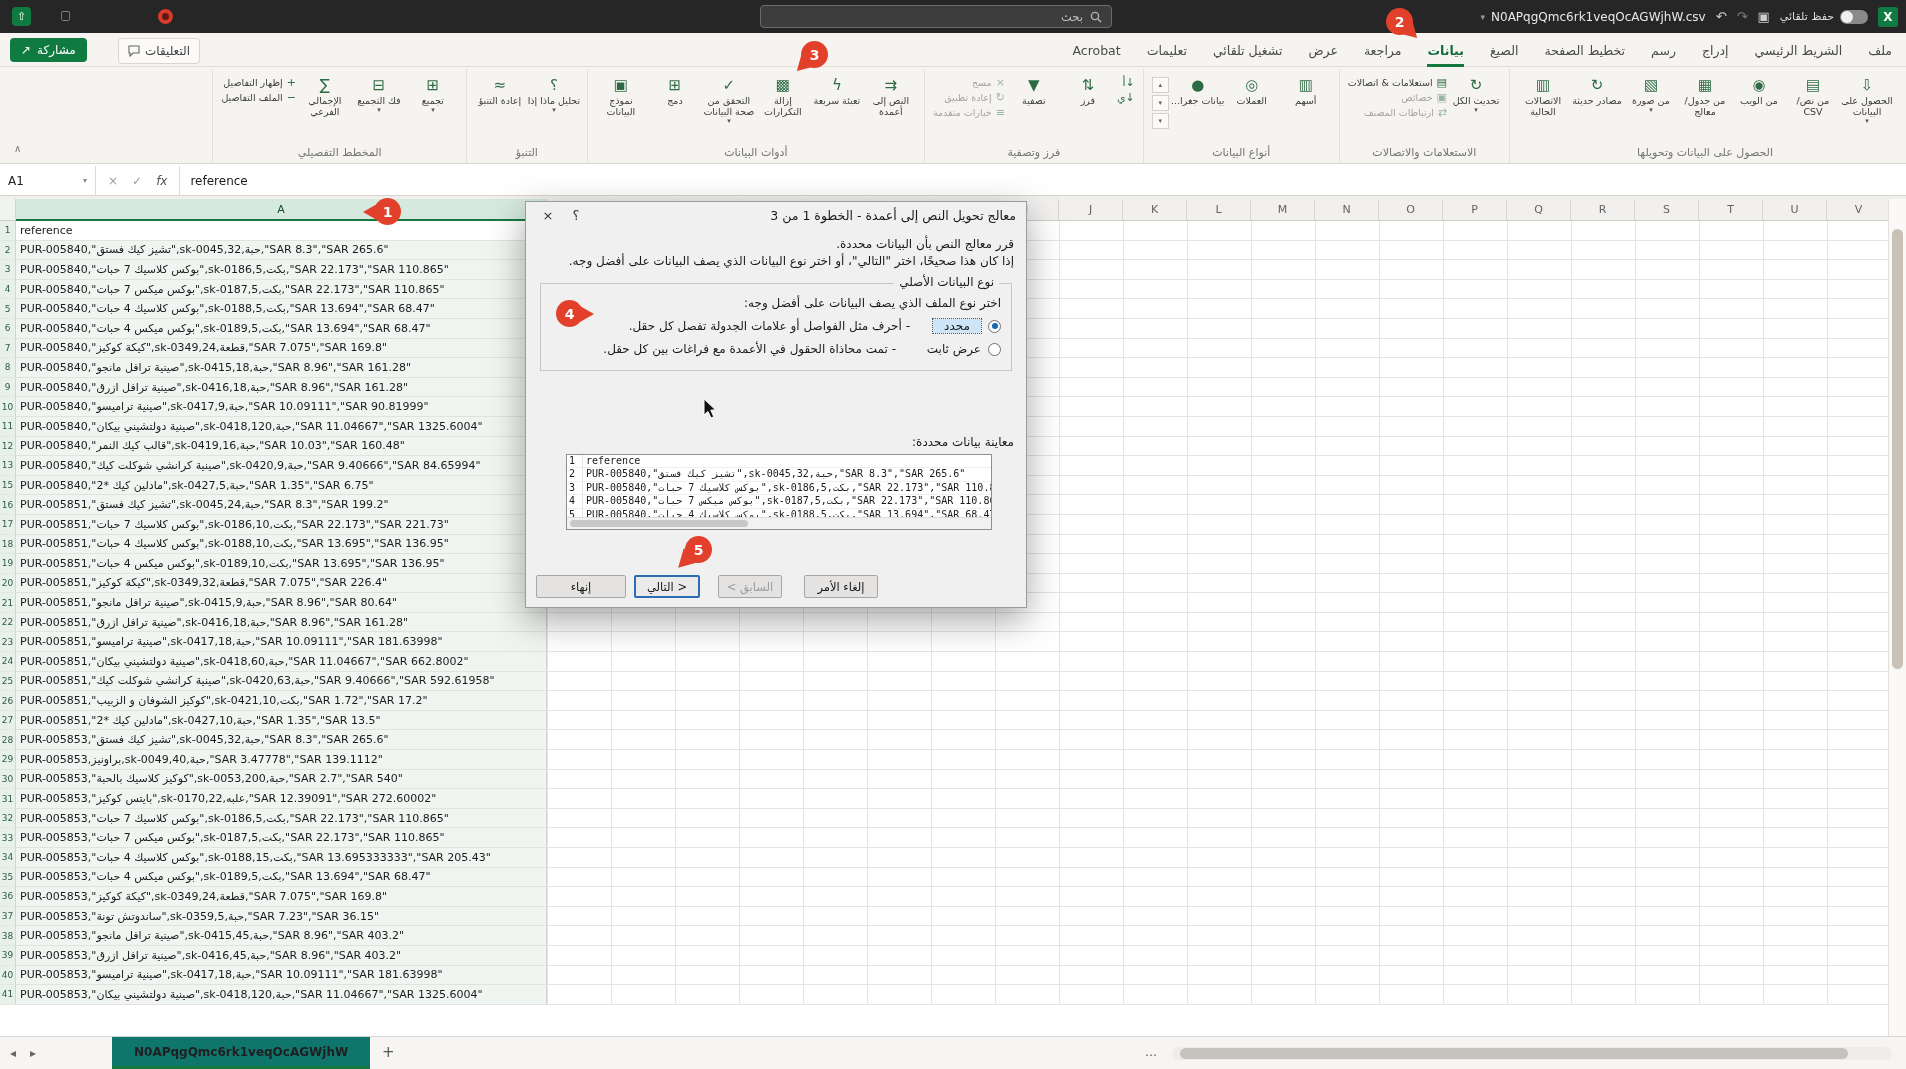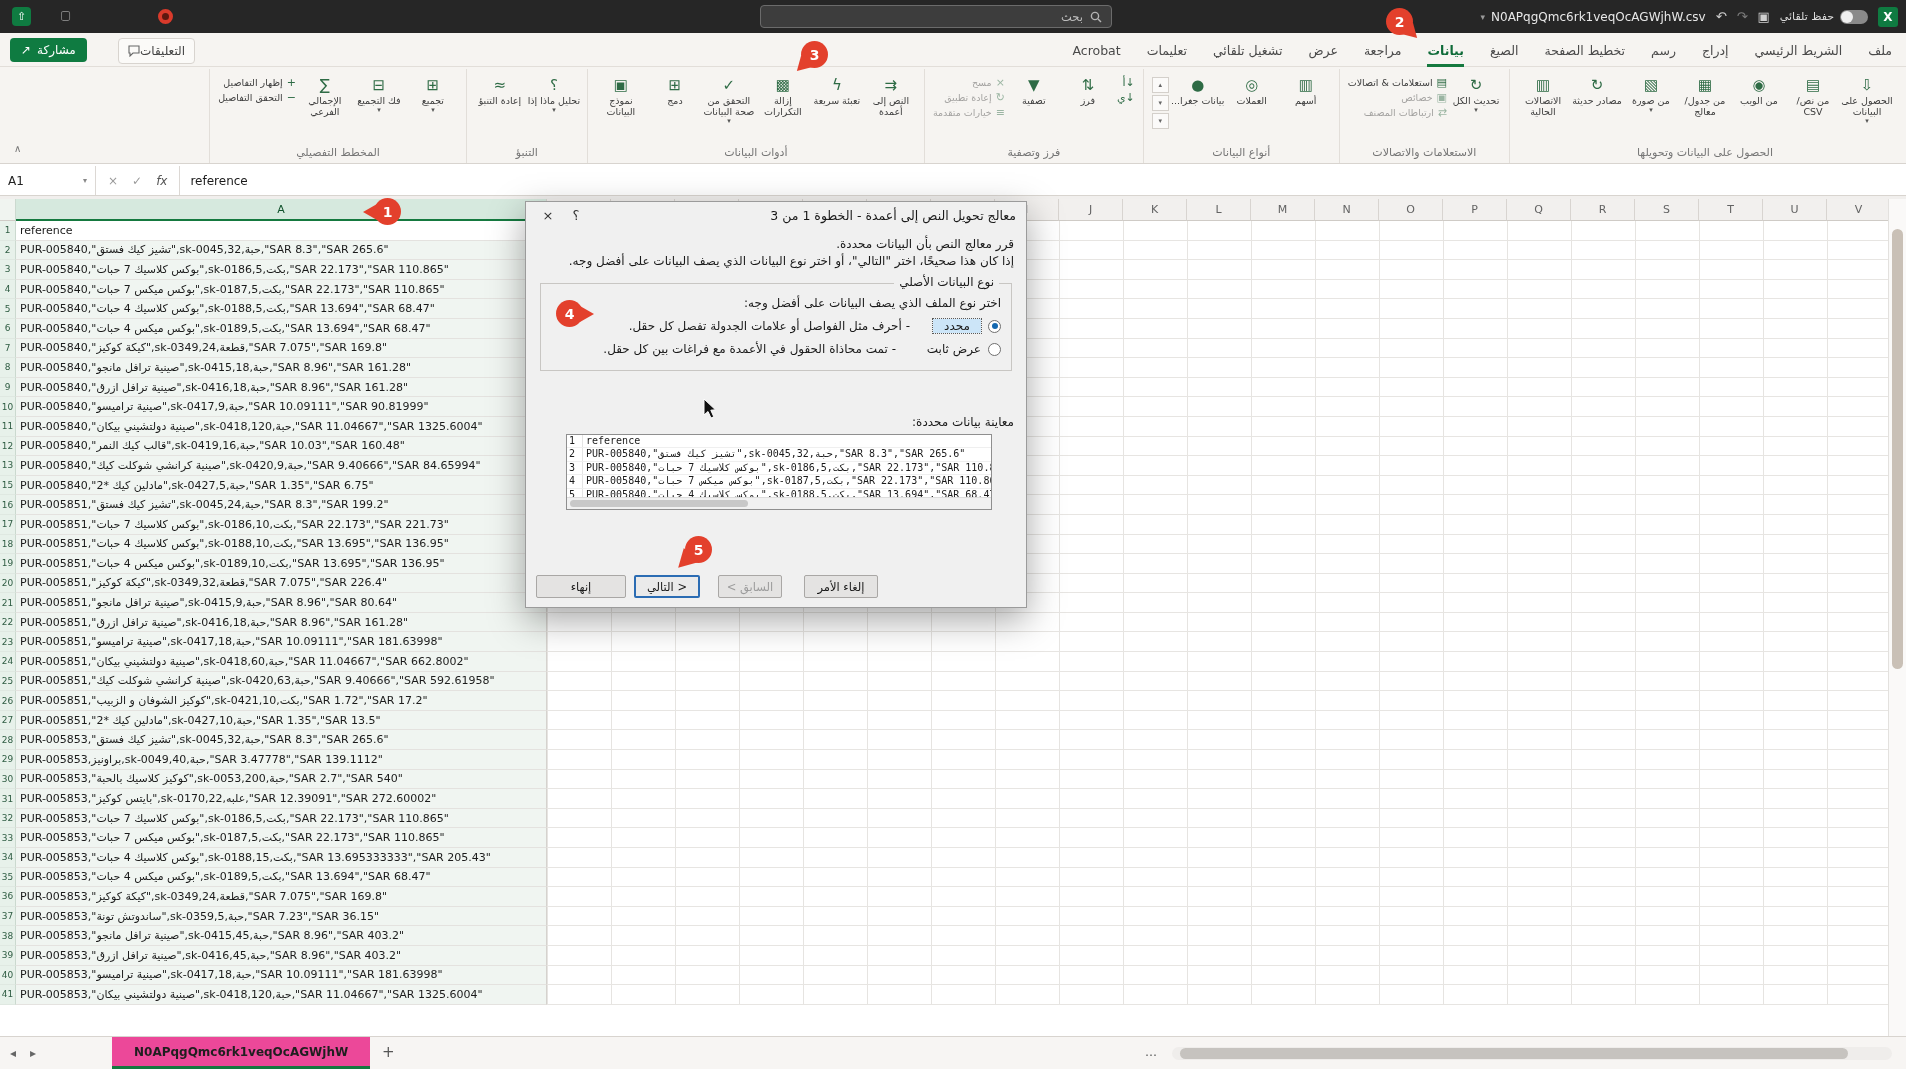--- a/index.html
+++ b/index.html
@@ -27,21 +27,21 @@
   .tb-file{color:#E8E8E8;font-size:12px;display:flex;align-items:center;gap:6px}
   .tb-file .chev{color:#9a9a9a;font-size:9px}
   
   .tabsrow{position:absolute;left:0;top:33px;width:100%;height:34px;background:#F6F4F1;border-bottom:1px solid #E2DED9;box-sizing:border-box}
   .tabs{position:absolute;right:14px;top:0;height:34px;display:flex;direction:rtl;gap:26px;align-items:center}
   .tab{font-size:12.5px;color:#4A4A4A;height:34px;display:flex;align-items:center;position:relative;white-space:nowrap;cursor:default}
   .tab.sel{color:#0F6B39;font-weight:bold}
   .tab.sel::after{content:"";position:absolute;left:0;right:0;bottom:0;height:3px;background:#15793F}
   .share-btn{position:absolute;left:10px;top:5px;height:24px;background:#0F7B41;border-radius:4px;color:#fff;font-size:12px;
              display:flex;align-items:center;gap:6px;padding:0 11px}
-  .comments-btn{position:absolute;left:118px;top:5px;height:24px;display:flex;align-items:center;color:#444;font-size:12px;
+  .comments-btn{position:absolute;left:118px;top:5px;height:24px;display:flex;align-items:center;gap:5px;color:#444;font-size:12px;
                 border:1px solid #D8D4CF;border-radius:4px;padding:0 9px;background:#FBFAF8}
   
   .ribbon{position:absolute;left:0;top:67px;width:100%;height:97px;background:#F6F4F1;border-bottom:1px solid #D8D4CF;
           box-sizing:border-box;display:flex;direction:rtl;padding:2px 6px 0}
   .rgroup{display:flex;flex-direction:column;border-left:1px solid #E2DED9;padding:2px 6px 0}
   .rg-items{display:flex;direction:rtl;align-items:flex-start;flex:1}
   .rg-label{margin-top:auto;text-align:center;font-size:11px;color:#767676;padding:2px 2px 4px;white-space:nowrap}
   .rbtn-lg{width:54px;display:flex;flex-direction:column;align-items:center;padding-top:4px;cursor:default}
   .ric{font-size:15px;color:#2E6B45;height:20px;line-height:20px;direction:ltr}
   .rlb{display:block;width:100%;text-align:center;font-size:9.5px;line-height:1.18;color:#3C3C3C;overflow:hidden;max-height:24px}
@@ -81,21 +81,21 @@
   .ca.active{background:#fff}
   .rest{flex:1;border-bottom:1px solid #E7E5E2;box-sizing:border-box;
         background-image:repeating-linear-gradient(to right,#E6E4E1 0,#E6E4E1 1px,transparent 1px,transparent 64px)}
   
   .vsb{position:absolute;right:0;top:199px;bottom:33px;width:18px;background:#FAF9F8;border-left:1px solid #E3E1DE;box-sizing:border-box}
   .vsb-thumb{position:absolute;left:3px;right:3px;top:30px;height:440px;background:#C9C0B6;border-radius:7px}
   
   .sheetbar{position:absolute;left:0;bottom:0;width:100%;height:33px;background:#F7F5F3;border-top:1px solid #D8D4CF;box-sizing:border-box}
   .sb-arrow{position:absolute;top:9px;color:#666;font-size:12px}
   .sheet-tab{position:absolute;left:112px;top:0;height:32px;padding:0 22px;display:flex;align-items:center;
-             font-size:12px;font-weight:bold;color:#1F1F1F;border-bottom:3px solid #15793F;background:#ec4899;box-sizing:border-box}
+             font-size:12px;font-weight:bold;color:#1F1F1F;border-bottom:3px solid #15793F;background:#0f766e;box-sizing:border-box}
   .sb-add{position:absolute;left:382px;top:6px;font-size:15px;color:#555}
   .sb-dots{position:absolute;left:1145px;top:8px;font-size:12px;color:#555;letter-spacing:2px}
   .hsb{position:absolute;left:1172px;right:14px;top:10px;height:13px;background:#EFEDEB;border-radius:7px}
   .hsb-thumb{position:absolute;left:8px;right:44px;top:1px;bottom:1px;background:#C6C3BF;border-radius:6px}
   
   .dialog{position:absolute;left:525px;top:201px;width:502px;height:407px;background:#F0F0F0;border:1px solid #9B9B9B;
           box-shadow:0 12px 34px rgba(0,0,0,.35);direction:rtl;z-index:50;font-size:12px;color:#1a1a1a;box-sizing:border-box}
   .dlg-title{height:27px;display:flex;align-items:center;padding:0 10px;gap:4px}
   .dlg-title .t{flex:1;text-align:right;font-size:12.5px}
   .dlg-ctl{width:24px;height:20px;display:flex;align-items:center;justify-content:center;color:#333;font-size:13px}
@@ -103,21 +103,21 @@
   .p1{margin:4px 0 0}
   .p2{margin:3px 0 0}
   .gbox{position:relative;border:1px solid #C8C6C3;margin:15px 2px 0;padding:12px 10px 14px}
   .gbox-title{position:absolute;top:-9px;right:12px;background:#F0F0F0;padding:0 5px}
   .radio-row{display:flex;align-items:center;margin-top:9px;gap:7px}
   .rad{width:13px;height:13px;border-radius:50%;border:1px solid #6F6F6F;background:#fff;position:relative;flex:0 0 auto;box-sizing:border-box}
   .rad.on::after{content:"";position:absolute;left:2.5px;top:2.5px;width:6px;height:6px;border-radius:50%;background:#1468B0}
   .rad-label{min-width:62px}
   .rad-label.focus{background:#CCE5F8;outline:1px dotted #5A5A5A;min-width:48px;text-align:center}
   .rad-desc{margin-right:16px}
-  .pv-label{margin-top:44px}
+  .pv-label{margin-top:64px}
   .pv-box{margin:5px 22px 0 28px;background:#fff;border:1px solid #8F8F8F;height:74px;direction:ltr;
           font-family:"DejaVu Sans Mono","Liberation Mono",monospace;font-size:10px;overflow:hidden;position:relative}
   .pv-line{display:flex;white-space:nowrap;line-height:12.4px;border-bottom:1px solid #EFEFEF}
   .pv-num{width:16px;flex:0 0 auto;padding-left:2px;border-right:1px solid #E4E4E4;box-sizing:border-box}
   .pv-text{flex:1;padding-left:3px;overflow:hidden}
   .pv-hsb{position:absolute;left:0;right:0;bottom:0;height:11px;background:#F1F1F1;border-top:1px solid #DCDCDC}
   .pv-hsb::after{content:"";position:absolute;left:3px;top:2px;bottom:2px;width:42%;background:#C8C8C8;border-radius:4px}
   .dlg-btns{position:absolute;left:10px;bottom:9px;display:flex;direction:ltr;align-items:center}
   .dbtn{height:23px;background:#E4E3E2;border:1px solid #A9A7A5;font-size:11.5px;color:#1a1a1a;border-radius:2px;
         display:flex;align-items:center;justify-content:center;box-sizing:border-box;font-family:inherit}
@@ -370,21 +370,21 @@
           <div class="ric">∑</div>
           <div class="rlb">الإجمالي الفرعي</div>
         </div>
         <div class="rstack">
           <div class="rbtn-sm">
             <div class="ric">+</div>
             <div>إظهار التفاصيل</div>
           </div>
           <div class="rbtn-sm">
             <div class="ric">−</div>
-            <div>التحقق التفاصيل</div>
+            <div>الملف التفاصيل</div>
           </div>
         </div>
       </div>
       <div class="rg-label">المخطط التفصيلي</div>
     </div>
   </div>
 <div class="ribbon-collapse">∧</div>
 
 <div class="fbar">
   <div class="namebox">

